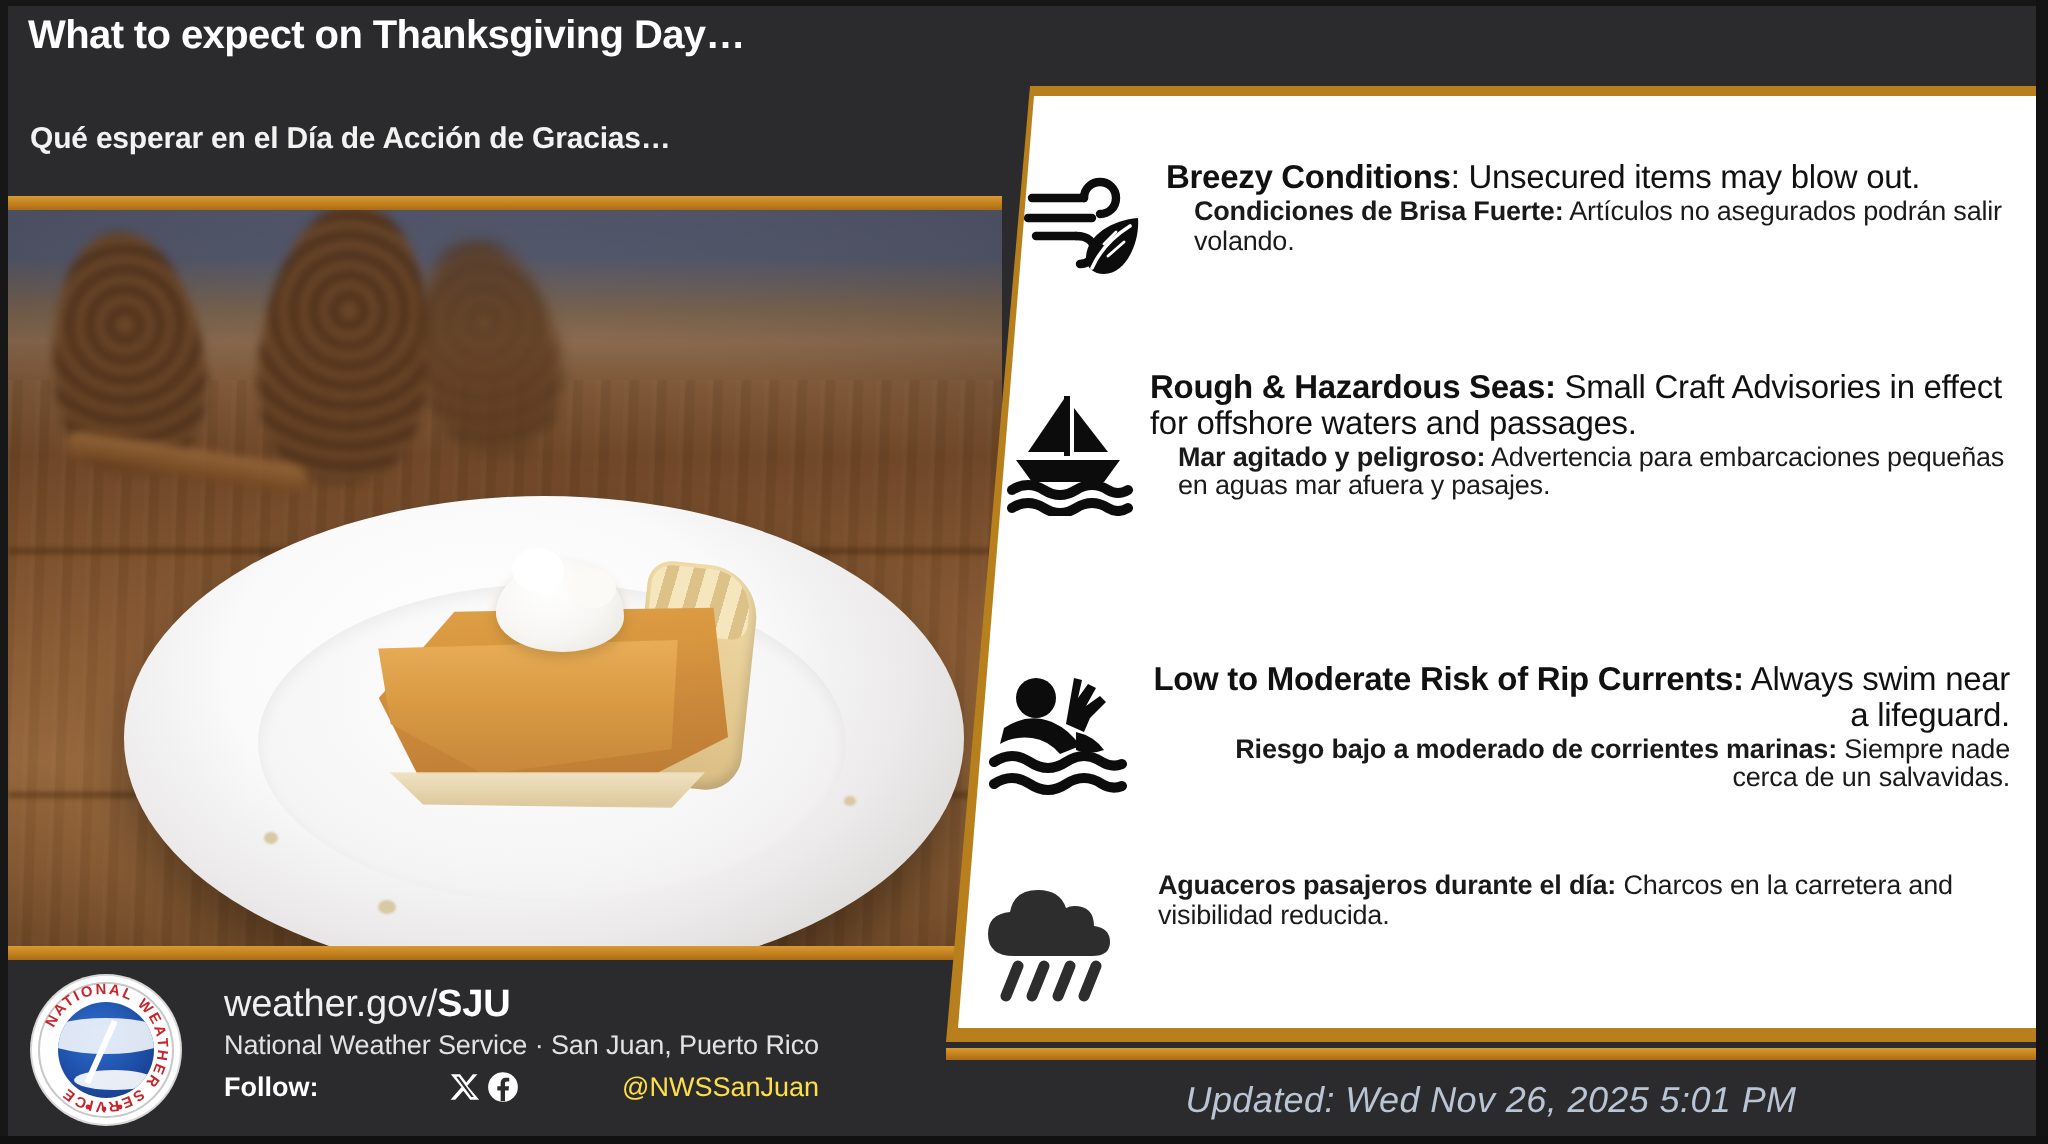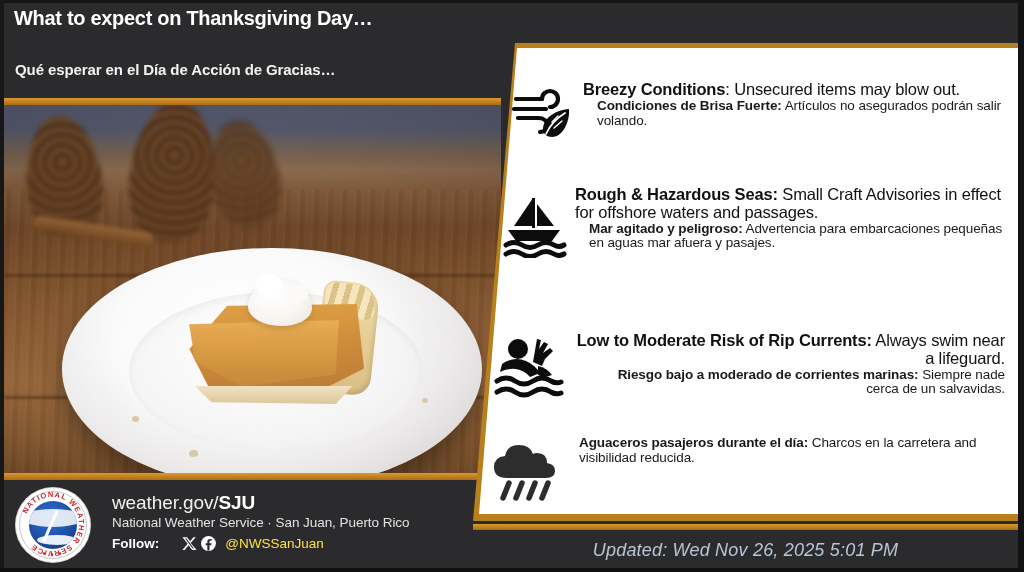--- a/index.html
+++ b/index.html
@@ -378,20 +378,21 @@
     font-size: 13.5px;
     color: #e2e2e2;
     line-height: 1.4;
     letter-spacing: -0.05px;
   }
   .f-follow-row {
     display: flex;
     align-items: center;
     gap: 8px;
     margin-top: 2px;
+    justify-content: space-between;
   }
   .f-follow-label {
     font-size: 13.5px;
     font-weight: bold;
     color: #ffffff;
   }
   .f-social {
     display: flex;
     align-items: center;
     gap: 2px;

